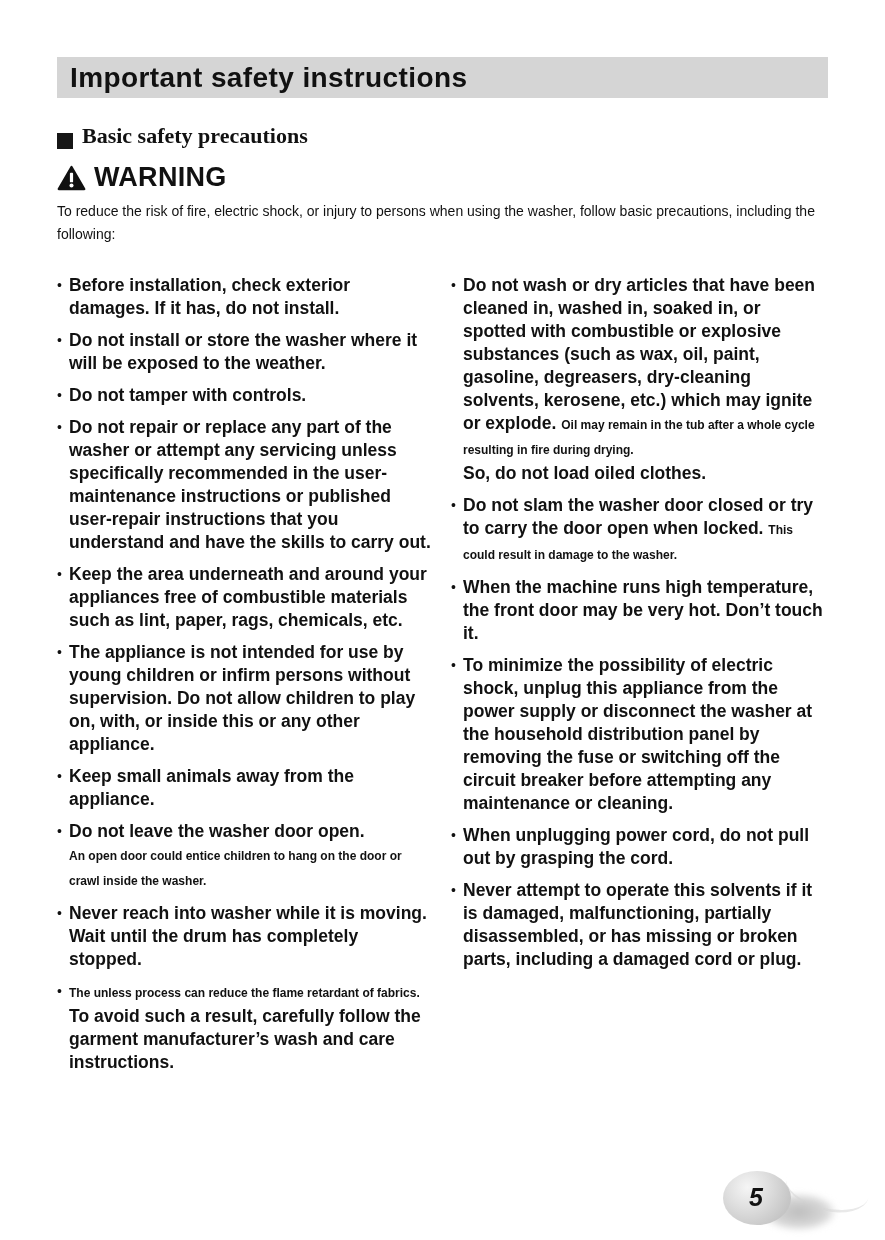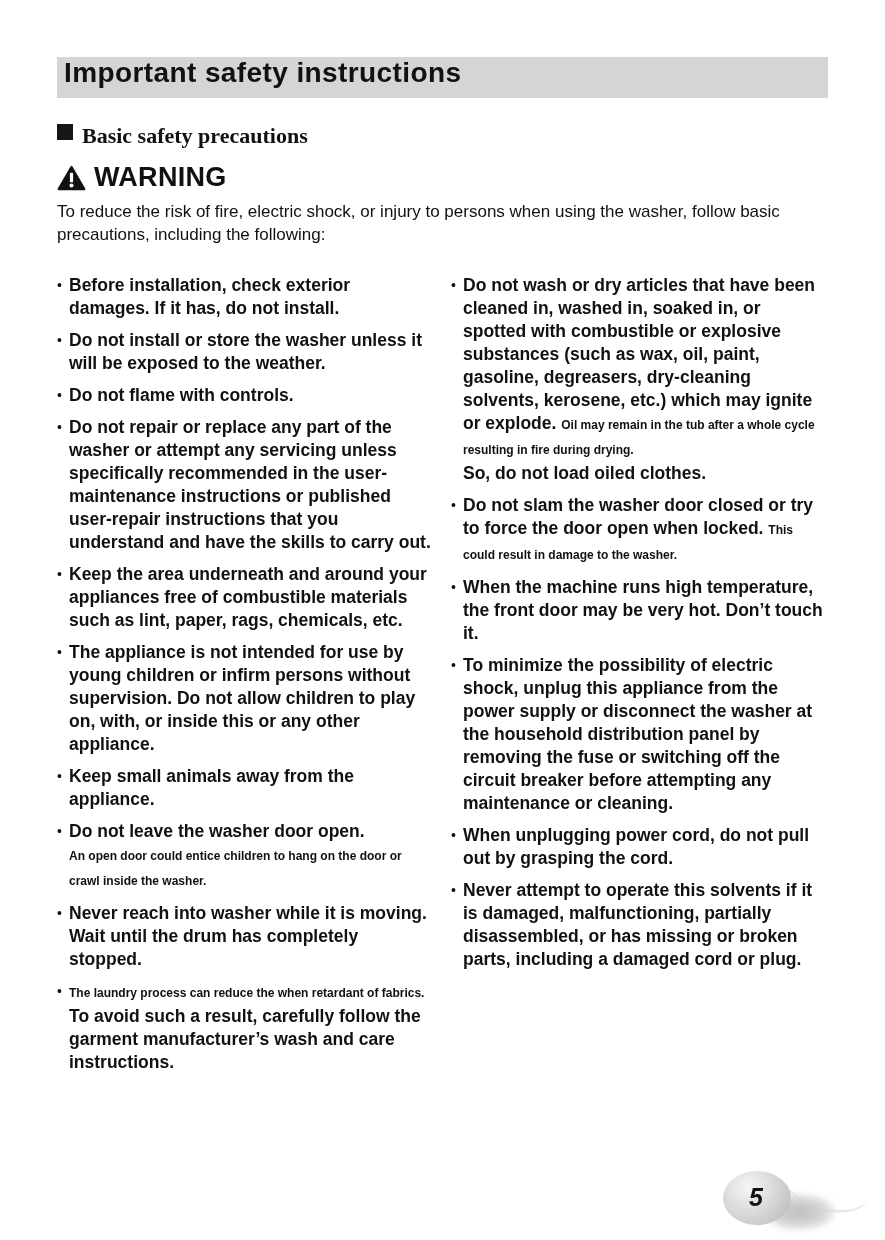--- a/index.html
+++ b/index.html
@@ -11,35 +11,36 @@
     position:relative;
     overflow:hidden;
   }
   .page { padding:57px 57px 0 57px; }
 
   
   .header-bar {
     background:#d5d5d5;
     height:41px;
     display:flex;
-    padding:0 7px;
+    align-items:center;
+    padding:0 13px;
   }
   .header-bar h1 {
     margin:0;
     font-size:28px;
     font-weight:bold;
     letter-spacing:0.4px;
     color:#111;
   }
 
   
   .section-title {
     margin-top:25px;
     display:flex;
-    align-items:flex-start;
+    align-items:flex-end;
     gap:9px;
     font-family:"Liberation Serif", serif;
     font-weight:bold;
     font-size:22px;
   }
   .square-marker {
     width:16px; height:16px;
     background:#161616;
     flex:none;
     margin-top:1px;
@@ -55,21 +56,21 @@
   }
   .warning-row .w-label {
     font-size:27px;
     font-weight:bold;
     letter-spacing:0.3px;
   }
   .warning-icon-svg { display:block; }
 
   .intro {
     margin-top:7px;
-    font-size:17px;
+    font-size:14px;
     line-height:23px;
     max-width:775px;
   }
 
   
   .columns {
     margin-top:28px;
     display:flex;
     gap:17px;
   }
@@ -162,25 +163,25 @@
   <div class="intro">To reduce the risk of fire, electric shock, or injury to persons when using the washer, follow basic precautions, including the following:</div>
 
   <div class="columns">
     <div class="col">
         <div class="item">
           <span class="bullet">•</span>
           <div class="itext"><b>Before installation, check exterior damages. If it has, do not install.</b></div>
         </div>
         <div class="item">
           <span class="bullet">•</span>
-          <div class="itext"><b>Do not install or store the washer unless it will be exposed to the weather.</b></div>
-        </div>
-        <div class="item">
-          <span class="bullet">•</span>
-          <div class="itext"><b>Do not flame with controls.</b></div>
+          <div class="itext"><b>Do not install or store the washer where it will be exposed to the weather.</b></div>
+        </div>
+        <div class="item">
+          <span class="bullet">•</span>
+          <div class="itext"><b>Do not tamper with controls.</b></div>
         </div>
         <div class="item">
           <span class="bullet">•</span>
           <div class="itext"><b>Do not repair or replace any part of the washer or attempt any servicing unless specifically recommended in the user-maintenance instructions or published user-repair instructions that you understand and have the skills to carry out.</b></div>
         </div>
         <div class="item">
           <span class="bullet">•</span>
           <div class="itext"><b>Keep the area underneath and around your appliances free of combustible materials such as lint, paper, rags, chemicals, etc.</b></div>
         </div>
         <div class="item">
@@ -194,31 +195,31 @@
         <div class="item">
           <span class="bullet">•</span>
           <div class="itext"><b>Do not leave the washer door open.</b><br><span>An open door could entice children to hang on the door or crawl inside the washer.</span></div>
         </div>
         <div class="item">
           <span class="bullet">•</span>
           <div class="itext"><b>Never reach into washer while it is moving. Wait until the drum has completely stopped.</b></div>
         </div>
         <div class="item">
           <span class="bullet">•</span>
-          <div class="itext"><span>The laundry process can reduce the when retardant of fabrics. </span><b>To avoid such a result, carefully follow the garment manufacturer’s wash and care instructions.</b></div>
+          <div class="itext"><span>The unless process can reduce the flame retardant of fabrics. </span><b>To avoid such a result, carefully follow the garment manufacturer’s wash and care instructions.</b></div>
         </div>
       </div>
     <div class="col">
         <div class="item">
           <span class="bullet">•</span>
           <div class="itext"><b>Do not wash or dry articles that have been cleaned in, washed in, soaked in, or spotted with combustible or explosive substances (such as wax, oil, paint, gasoline, degreasers, dry-cleaning solvents, kerosene, etc.) which may ignite or explode. </b><span>Oil may remain in the tub after a whole cycle resulting in fire during drying.</span><br><b>So, do not load oiled clothes.</b></div>
         </div>
         <div class="item">
           <span class="bullet">•</span>
-          <div class="itext"><b>Do not slam the washer door closed or try to force the door open when locked. </b><span>This could result in damage to the washer.</span></div>
+          <div class="itext"><b>Do not slam the washer door closed or try to carry the door open when locked. </b><span>This could result in damage to the washer.</span></div>
         </div>
         <div class="item">
           <span class="bullet">•</span>
           <div class="itext"><b>When the machine runs high temperature, the front  door may be very hot. Don’t touch it.</b></div>
         </div>
         <div class="item">
           <span class="bullet">•</span>
           <div class="itext"><b>To minimize the possibility of electric shock, unplug this appliance from the power supply or disconnect the washer at the household distribution panel by removing the fuse or switching off the circuit breaker before attempting any maintenance or cleaning.</b></div>
         </div>
         <div class="item">

